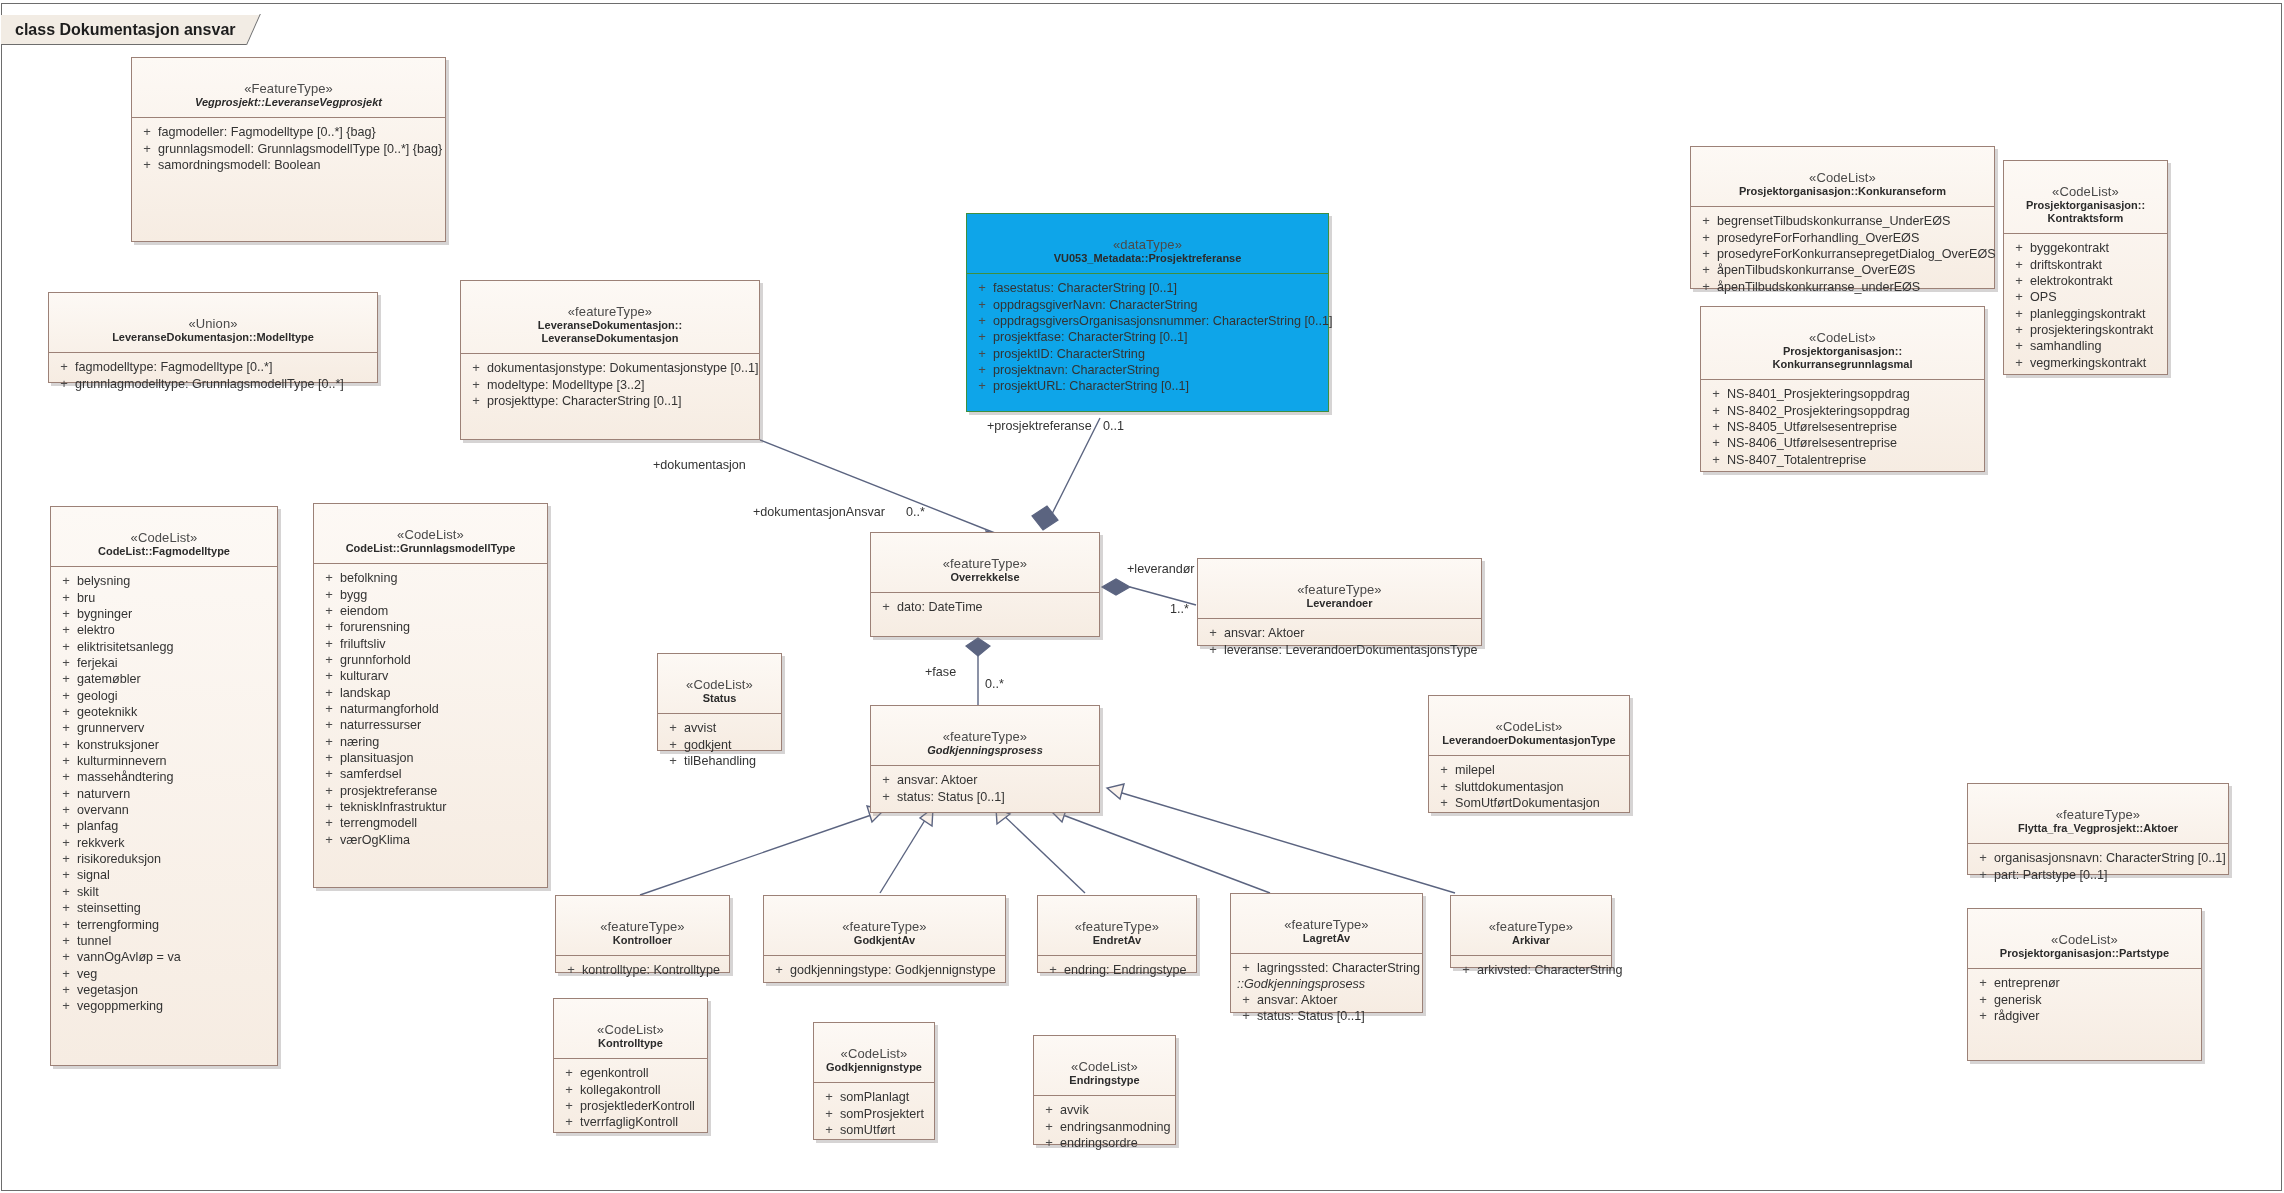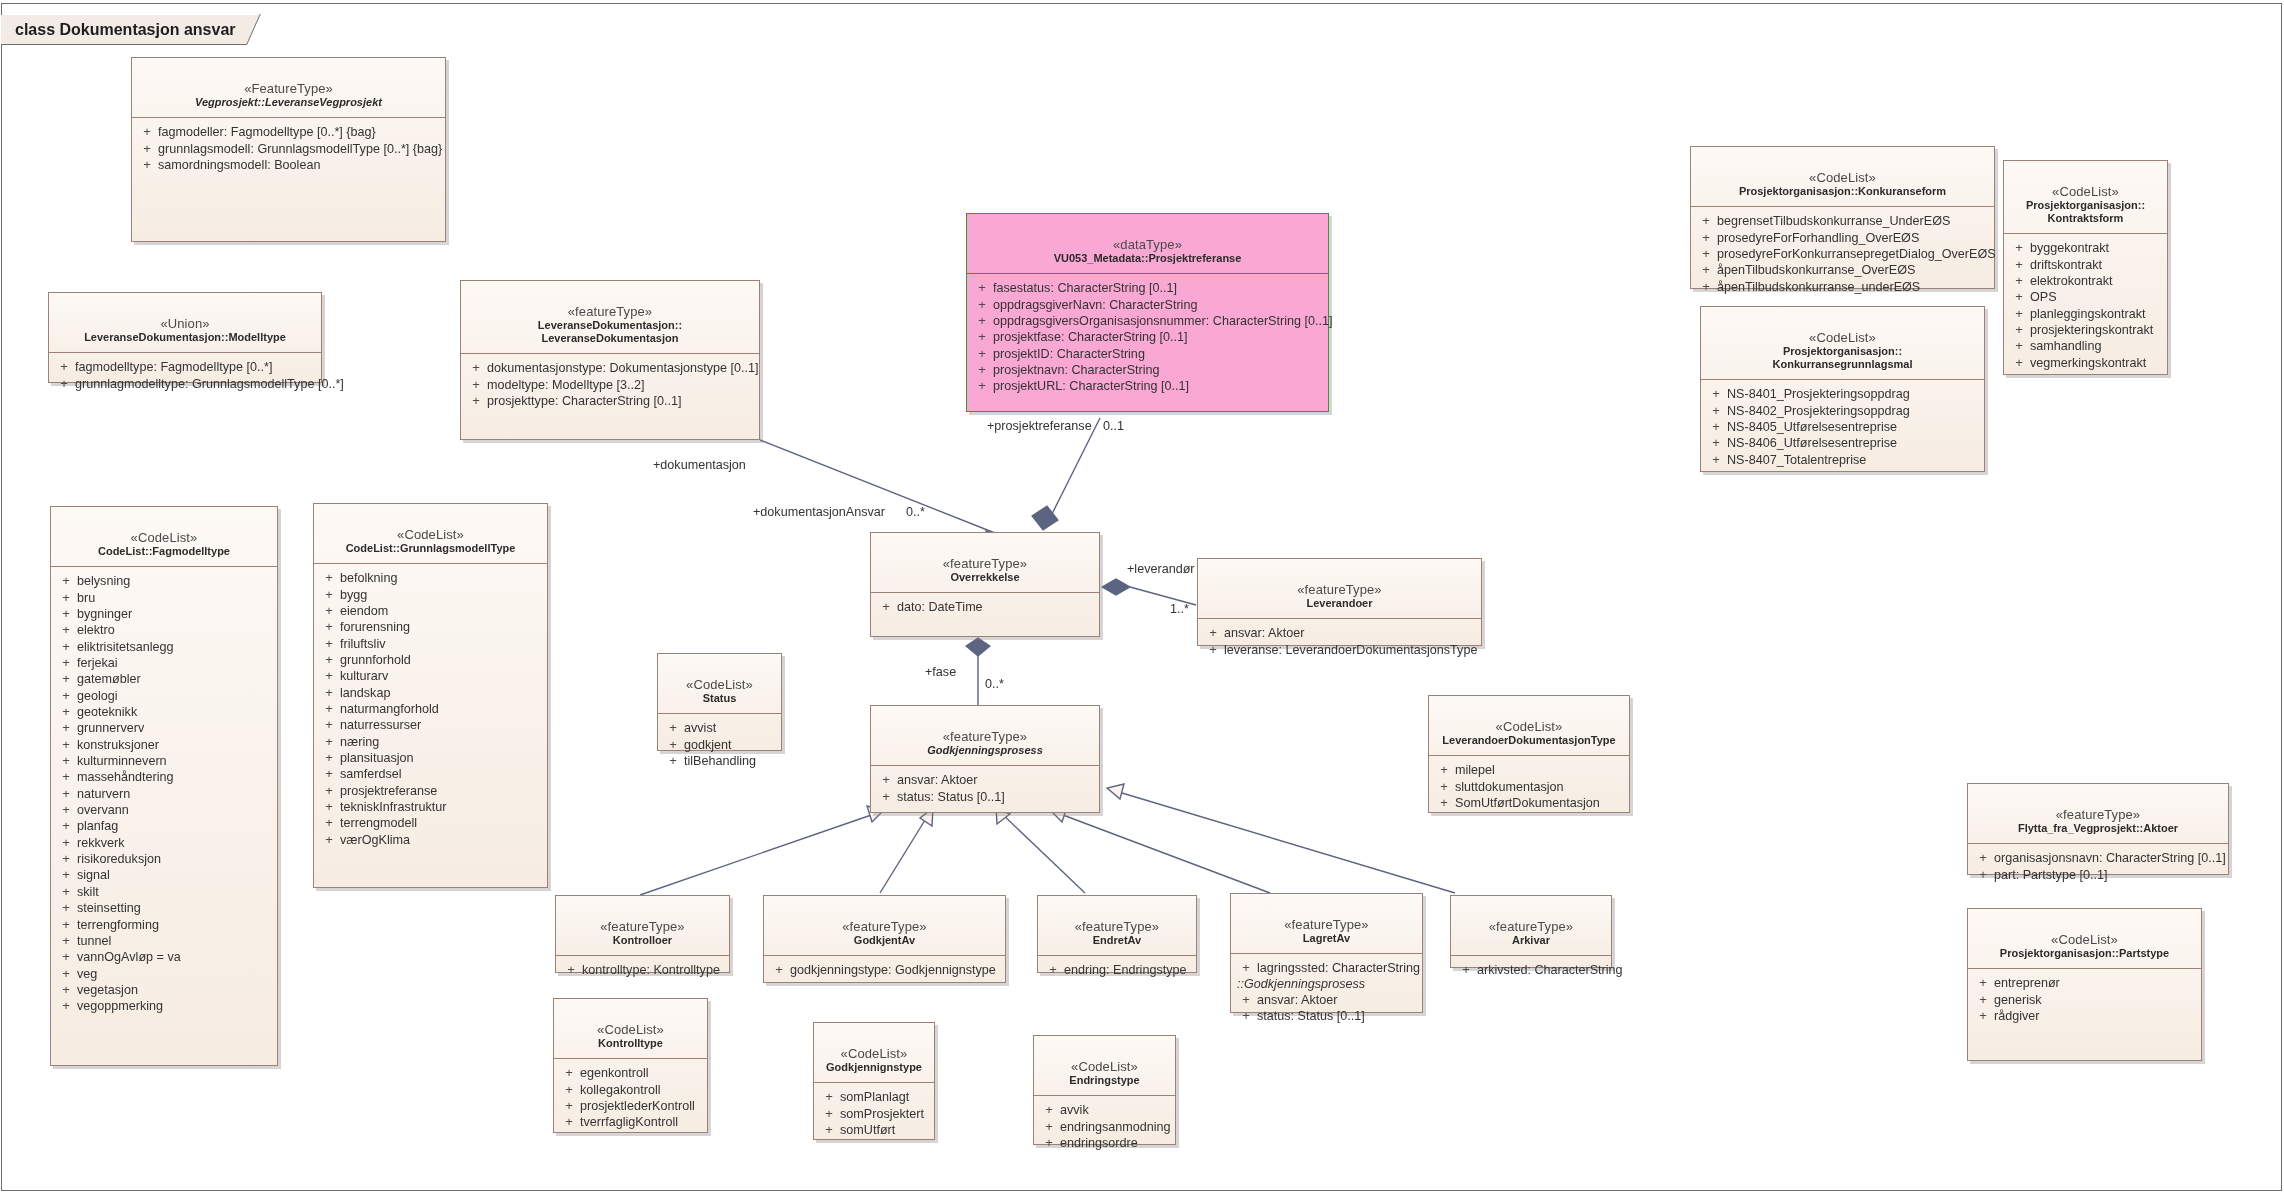--- a/index.html
+++ b/index.html
@@ -54,21 +54,21 @@
     position:absolute;
     box-sizing:border-box;
     background:linear-gradient(180deg,#fdf9f5 0%,#f6ece2 100%);
     border:1px solid #9c8177;
     box-shadow:3px 3px 0 0 rgba(130,125,125,.33);
     color:#3b3b3b;
     font-size:13px;
     z-index:5;
   }
   .uml.green{
-    background:#f9a8d4;
+    background:#0ea5e9;
     border:1px solid #3f8f3f;
   }
   .uml .head{
     padding:7px 6px 8px 6px;
     text-align:center;
     line-height:1.18;
     border-bottom:1px solid #9c8177;
     margin-top:16px;
   }
   .uml.green .head{ border-bottom:1px solid #3f8f3f; }
@@ -193,21 +193,21 @@
           <span class="vis">+</span>
           <span class="txt">grunnlagsmodell: GrunnlagsmodellType [0..*] {bag}</span>
         </div>
       <div class="attr">
           <span class="vis">+</span>
           <span class="txt">samordningsmodell: Boolean</span>
         </div>
     </div>
   </div>
 
-  <div class="uml" style="left:48px; top:292px; width:274px; height:91px;">
+  <div class="uml" style="left:48px; top:292px; width:330px; height:91px;">
     <div class="head">
       <span class="stereo">«Union»</span>
       <span class="cname">LeveranseDokumentasjon::Modelltype</span>
     </div>
     <div class="body">
       <div class="attr">
           <span class="vis">+</span>
           <span class="txt">fagmodelltype: Fagmodelltype [0..*]</span>
         </div>
       <div class="attr">

